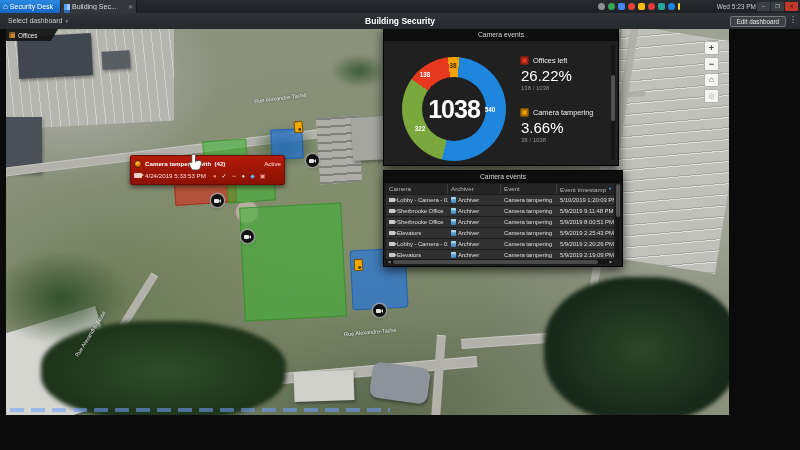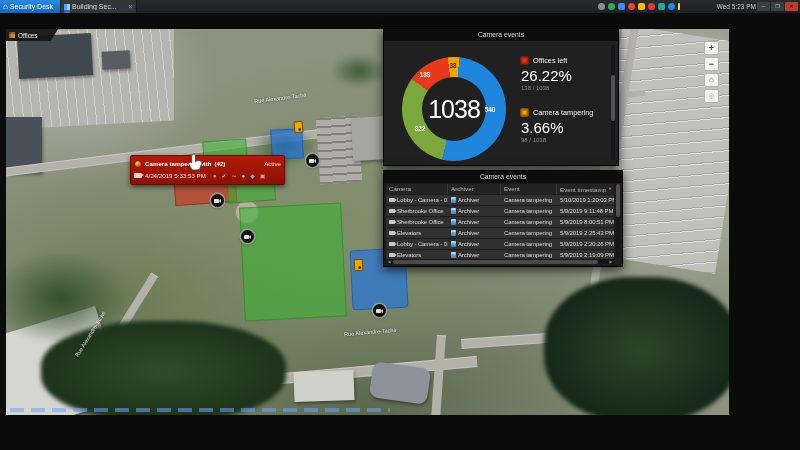--- a/index.html
+++ b/index.html
@@ -93,21 +93,21 @@
   .cursor-hand { position:absolute; left:182px; top:124px; z-index:40; }
 
   
   .panel { position:absolute; background:#202020; border:1px solid #000; box-shadow:0 3px 10px rgba(0,0,0,.7); z-index:50; }
   .p-title { height:12px; line-height:12px; background:#0d0d0d; color:#d5d5d5; font-size:6.8px; text-align:center; }
   .p1 { left:383px; top:28px; width:236px; height:138px; }
   .p2 { left:383px; top:170px; width:240px; height:97px; background:#1c1c1c; }
 
   .donut { position:absolute; left:18px; top:28px; width:104px; height:104px; border-radius:50%; }
   .hole { position:absolute; left:20px; top:20px; width:64px; height:64px; border-radius:50%; background:#202020; display:flex; align-items:center; justify-content:center; }
-  .hole span { font-size:25px; font-weight:400; color:#fff; letter-spacing:-1px; }
+  .hole span { font-size:25px; font-weight:700; color:#fff; letter-spacing:-1px; }
   .seg-label { position:absolute; font-size:6.3px; font-weight:bold; transform:translate(-50%,-50%); z-index:2; }
 
   .stats { position:absolute; left:136px; top:27px; width:96px; }
   .stat { margin-bottom:17px; }
   .stat-head { display:flex; align-items:center; gap:4px; }
   .stat-ico { width:9px; height:9px; border-radius:2px; border:1px solid rgba(0,0,0,.5); box-shadow:inset 0 0 0 1.5px rgba(0,0,0,.35); flex:0 0 auto; }
   .stat-label { font-size:7.3px; color:#f0f0f0; white-space:nowrap; }
   .stat-pct { font-size:15px; font-weight:300; color:#fff; margin:2px 0 1px 1px; }
   .stat-ratio { font-size:6px; color:#8f8f8f; margin-left:1px; }
   .vscroll { position:absolute; right:3px; top:16px; bottom:5px; width:4px; background:#171717; border-radius:2px; }
@@ -158,20 +158,29 @@
       <span style="background:#fdd835;width:2px"></span>
     </div>
     <div class="clock">Wed 5:23 PM</div>
     <div class="winbtns">
       <span>─</span>
       <span>❐</span>
       <span class="close">✕</span>
     </div>
   </div>
 
+  <div class="toolbar">
+    <div class="sel-dash">
+      <span>Select dashboard</span>
+      <span class="caret">▾</span>
+    </div>
+    <div class="page-title">Building Security</div>
+    <button class="edit-btn">Edit dashboard</button>
+    <div class="kebab">⋮</div>
+  </div>
 
   <div class="map">
     <div class="t pk-tl"></div>
     <div class="t pk-r"></div>
     <div class="t bld bld-tl"></div>
     <div class="t bld bld-tl2"></div>
     <div class="t bld bld-le"></div>
 
     <div class="road" style="left:-8px;top:118px;width:350px;height:9px;transform:rotate(-7deg)"></div>
     <div class="road" style="left:330px;top:76px;width:310px;height:8px;transform:rotate(-6deg)"></div>

